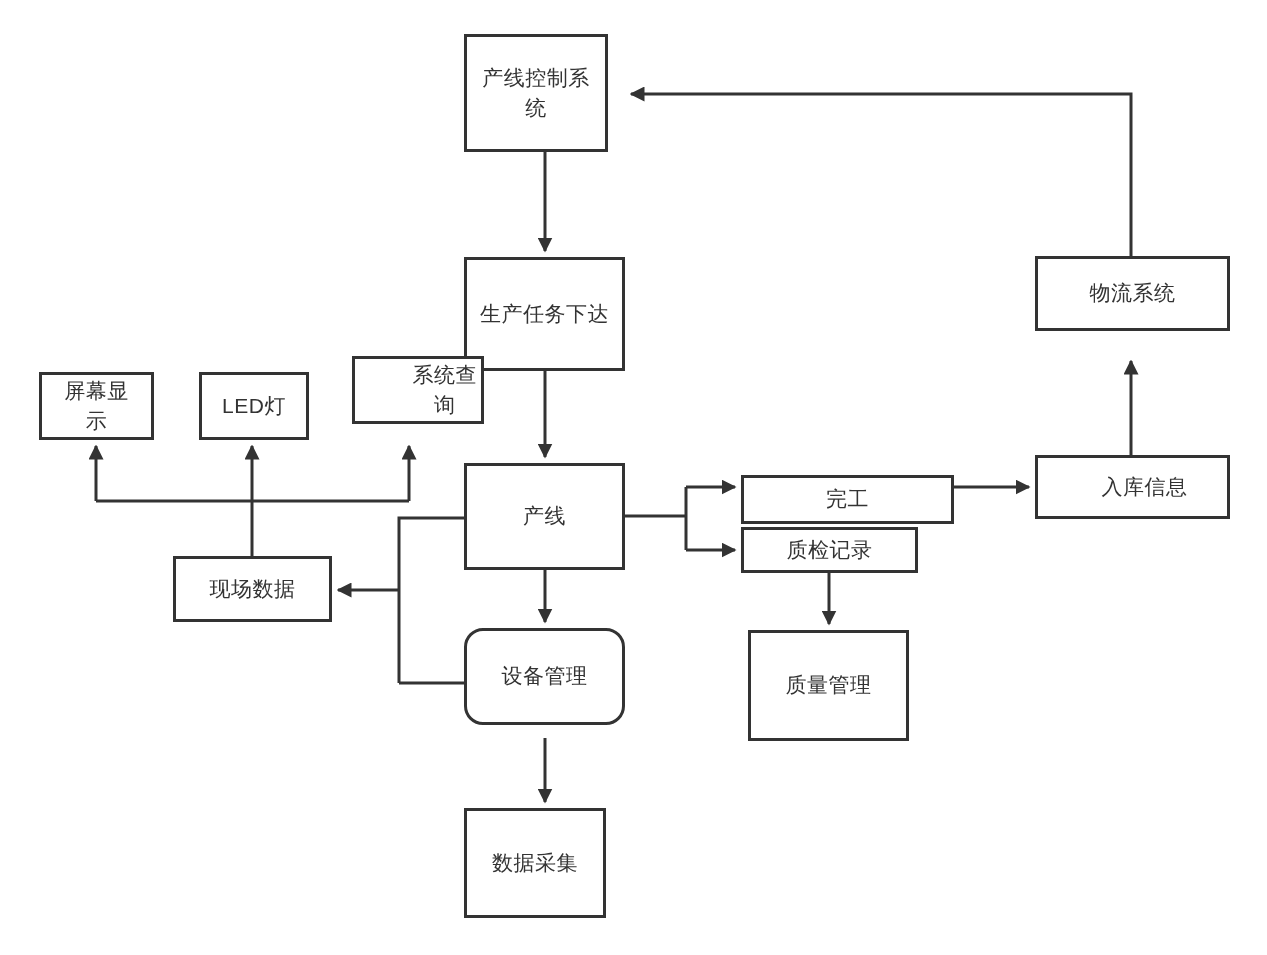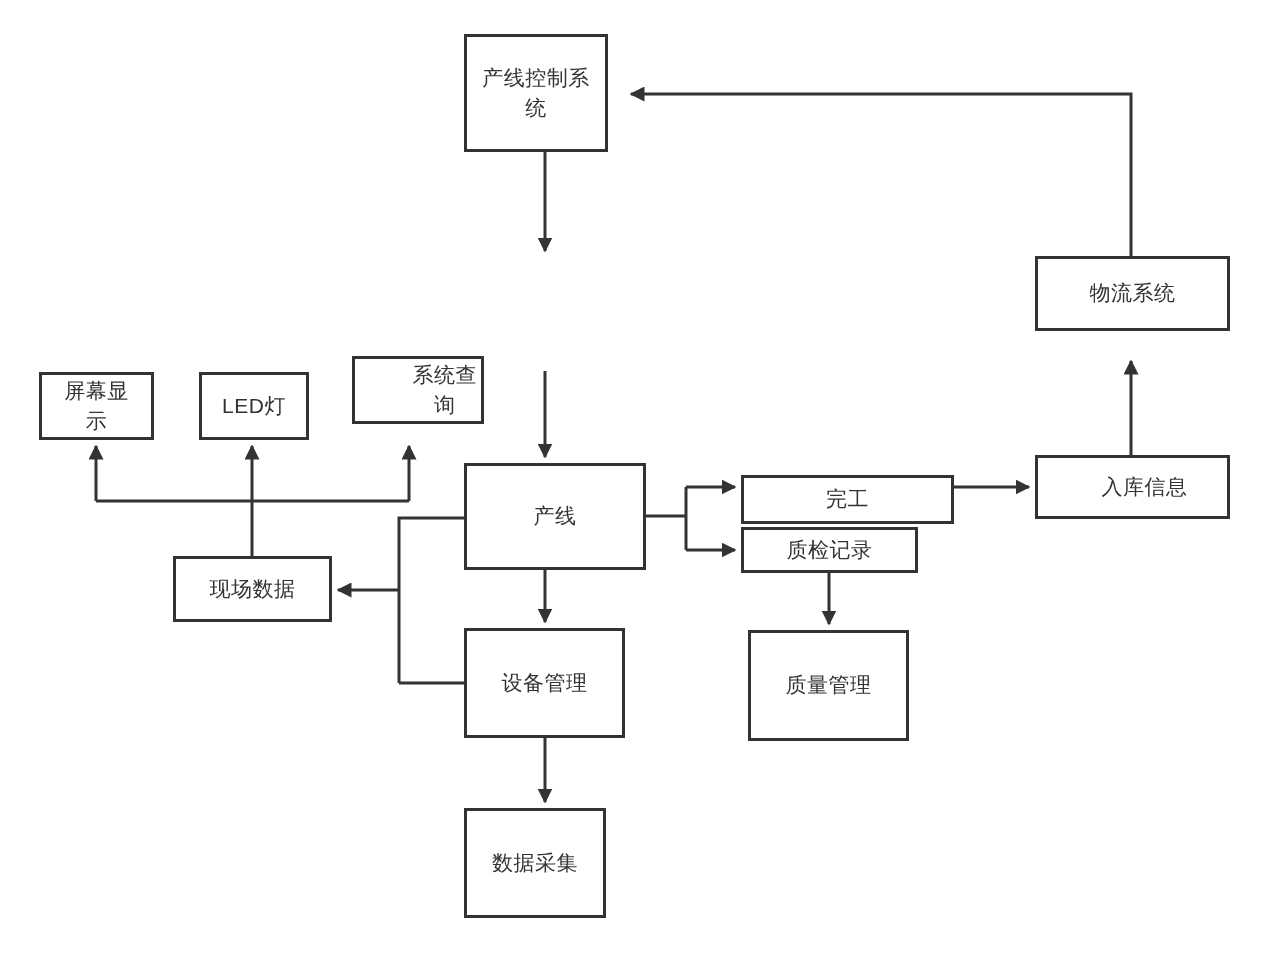--- a/index.html
+++ b/index.html
@@ -94,60 +94,63 @@
       <path d="M 252 501 L 252 446" marker-end="url(#arrow-end)"></path>
       <path d="M 409 501 L 409 446" marker-end="url(#arrow-end)"></path>
 
     </g>
   </svg>
 
   <div class="node" style="left:464px; top:34px; width:144px; height:118px;">
     <span class="node-label">产线控制系统</span>
   </div>
 
+  <div class="node" style="left:464px; top:257px; width:161px; height:114px;">
+    <span class="node-label">生产任务下达</span>
+  </div>
 
   <div class="node narrow" style="left:39px; top:372px; width:115px; height:68px;">
     <span class="node-label">屏幕显
 示</span>
   </div>
 
   <div class="node narrow" style="left:199px; top:372px; width:110px; height:68px;">
     <span class="node-label">LED灯</span>
   </div>
 
   <div class="node narrow" style="left:352px; top:356px; width:132px; height:68px;justify-content:flex-end;">
     <span class="node-label">系统查
 询</span>
   </div>
 
   <div class="node" style="left:1035px; top:256px; width:195px; height:75px;">
     <span class="node-label">物流系统</span>
   </div>
 
-  <div class="node" style="left:464px; top:463px; width:182px; height:107px;">
+  <div class="node" style="left:464px; top:463px; width:161px; height:107px;">
     <span class="node-label">产线</span>
   </div>
 
   <div class="node" style="left:741px; top:463px; width:213px; height:49px;margin-top:12px;">
     <span class="node-label">完工</span>
   </div>
 
   <div class="node" style="left:1035px; top:455px; width:195px; height:64px;padding-left:24px;">
     <span class="node-label">入库信息</span>
   </div>
 
   <div class="node" style="left:741px; top:527px; width:177px; height:46px;">
     <span class="node-label">质检记录</span>
   </div>
 
   <div class="node" style="left:173px; top:556px; width:159px; height:66px;">
     <span class="node-label">现场数据</span>
   </div>
 
-  <div class="node" style="left:464px; top:628px; width:161px; height:110px;">
+  <div class="node" style="left:464px; top:628px; width:161px; height:97px;border-radius:19px;">
     <span class="node-label">设备管理</span>
   </div>
 
   <div class="node" style="left:748px; top:630px; width:161px; height:111px;">
     <span class="node-label">质量管理</span>
   </div>
 
   <div class="node" style="left:464px; top:808px; width:142px; height:110px;">
     <span class="node-label">数据采集</span>
   </div>

